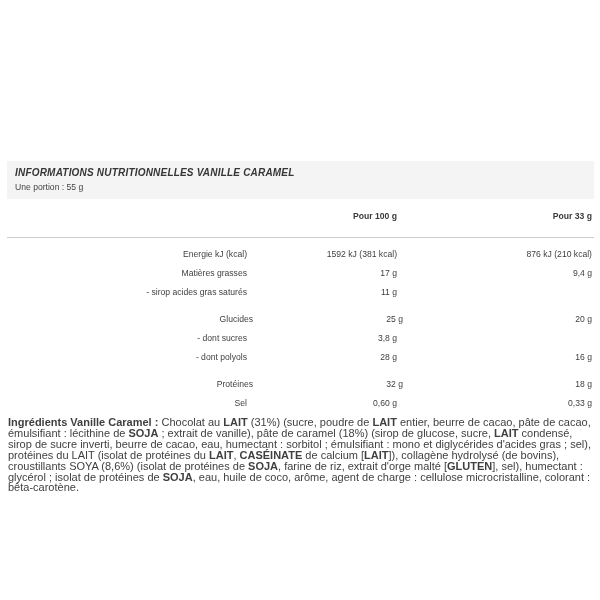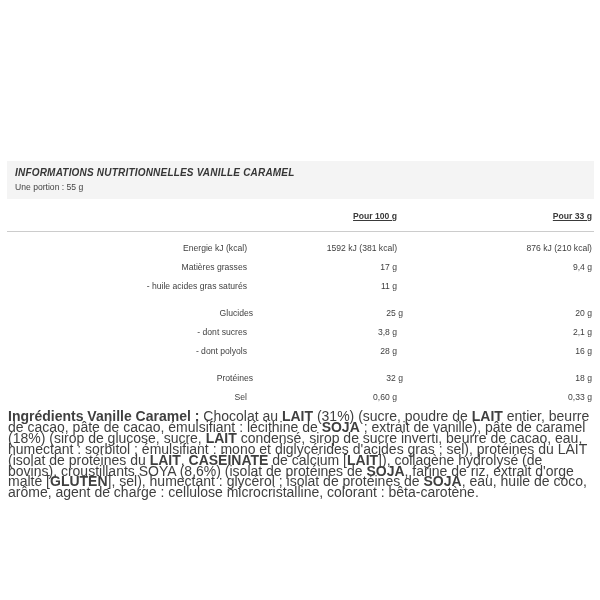--- a/index.html
+++ b/index.html
@@ -9,25 +9,25 @@
 
   .head-band{background:#f4f4f4;padding:6px 8px 7px 8px;}
   .head-title{font-size:10px;font-weight:700;font-style:italic;letter-spacing:.2px;color:#363636;}
   .head-sub{font-size:8.6px;margin-top:4px;color:#444;}
 
   .tbl{margin-top:8px;font-size:8.6px;}
   .trow{display:grid;grid-template-columns:240px 150px 1fr;align-items:center;height:19px;}
   .trow .lbl{text-align:right;padding-left:5px;}
   .trow .v1{text-align:right;}
   .trow .v2{text-align:right;padding-right:2px;}
-  .thead{height:18px;font-weight:700;color:#3a3a3a;border-bottom:1px solid #cccccc;padding-bottom:6px;text-decoration:underline;}
+  .thead{height:18px;font-weight:700;color:#3a3a3a;border-bottom:1px solid #cccccc;padding-bottom:12px;}
   .first-row{margin-top:6px;}
   .group{margin-top:8px;margin-left:6px;}
 
-  .ingredients{margin-top:5px;font-size:14px;line-height:10.9px;color:#3f3f3f;
+  .ingredients{margin-top:5px;font-size:11px;line-height:10.9px;color:#3f3f3f;
                padding-left:1px;width:586px;}
   .ingredients .b{font-weight:700;}
 </style>
 </head>
 <body>
 
 <div class="sheet">
 
   <div class="head-band">
     <div class="head-title">INFORMATIONS NUTRITIONNELLES VANILLE CARAMEL</div>
@@ -45,32 +45,31 @@
           <span class="lbl">Energie kJ (kcal)</span>
           <span class="v1">1592 kJ (381 kcal)</span>
           <span class="v2">876 kJ (210 kcal)</span>
         </div>
         <div class="trow">
           <span class="lbl">Matières grasses</span>
           <span class="v1">17 g</span>
           <span class="v2">9,4 g</span>
         </div>
         <div class="trow">
-          <span class="lbl">- huile acides gras saturés</span>
+          <span class="lbl">- sirop acides gras saturés</span>
           <span class="v1">11 g</span>
         </div>
         <div class="trow group">
           <span class="lbl">Glucides</span>
           <span class="v1">25 g</span>
           <span class="v2">20 g</span>
         </div>
         <div class="trow">
           <span class="lbl">- dont sucres</span>
           <span class="v1">3,8 g</span>
-          <span class="v2">2,1 g</span>
         </div>
         <div class="trow">
           <span class="lbl">- dont polyols</span>
           <span class="v1">28 g</span>
           <span class="v2">16 g</span>
         </div>
         <div class="trow group">
           <span class="lbl">Protéines</span>
           <span class="v1">32 g</span>
           <span class="v2">18 g</span>

